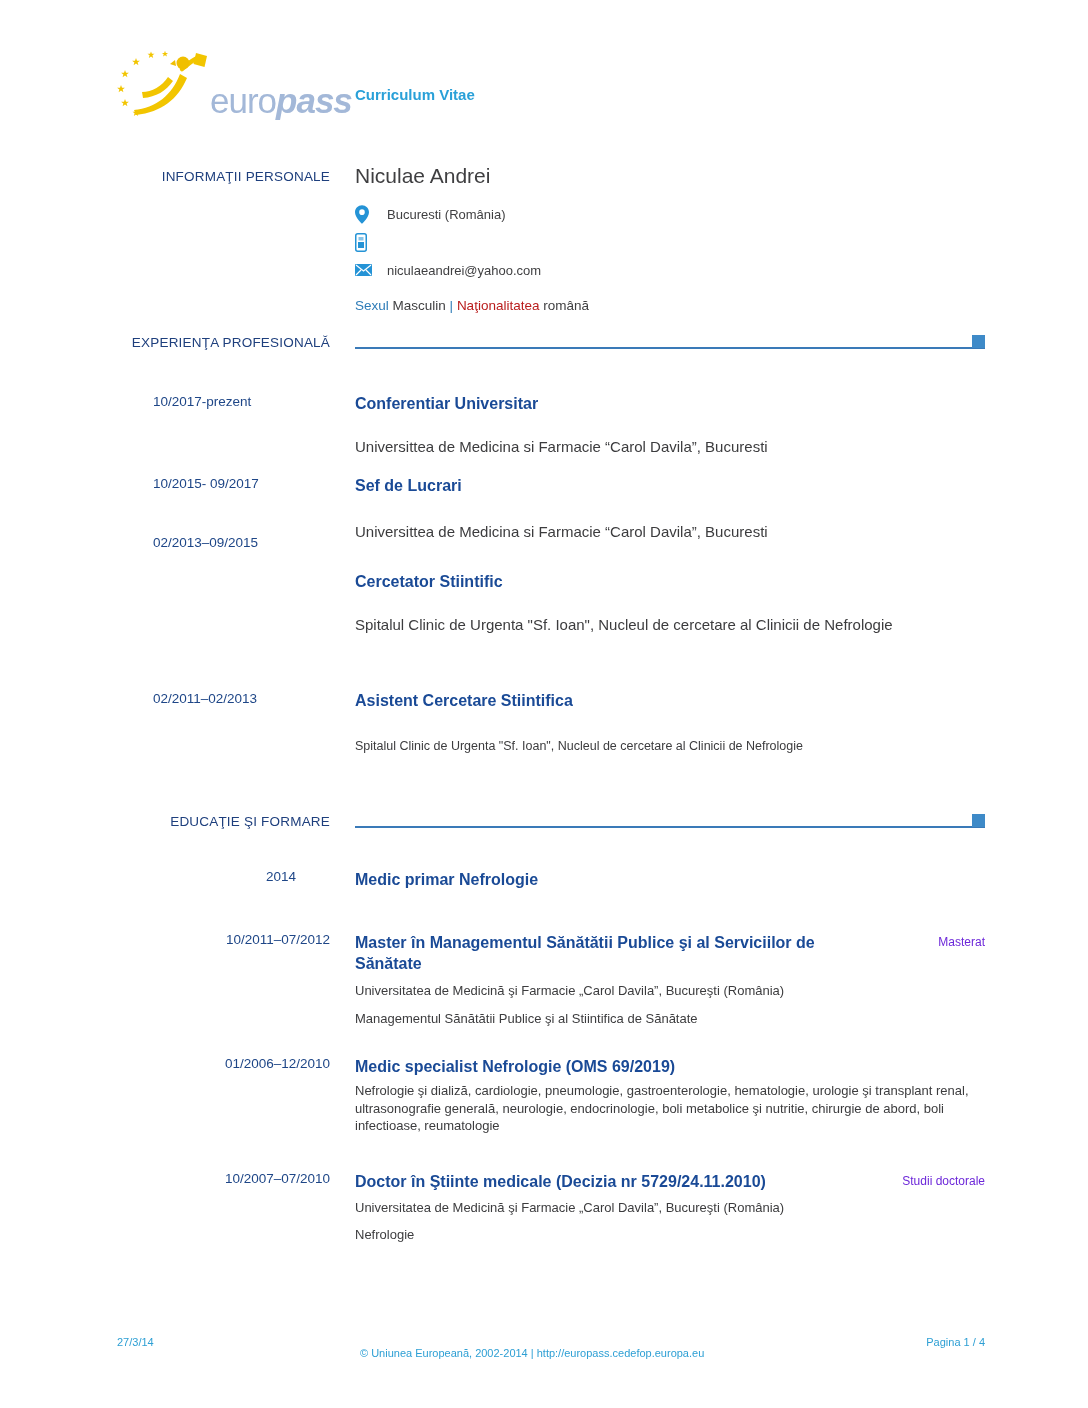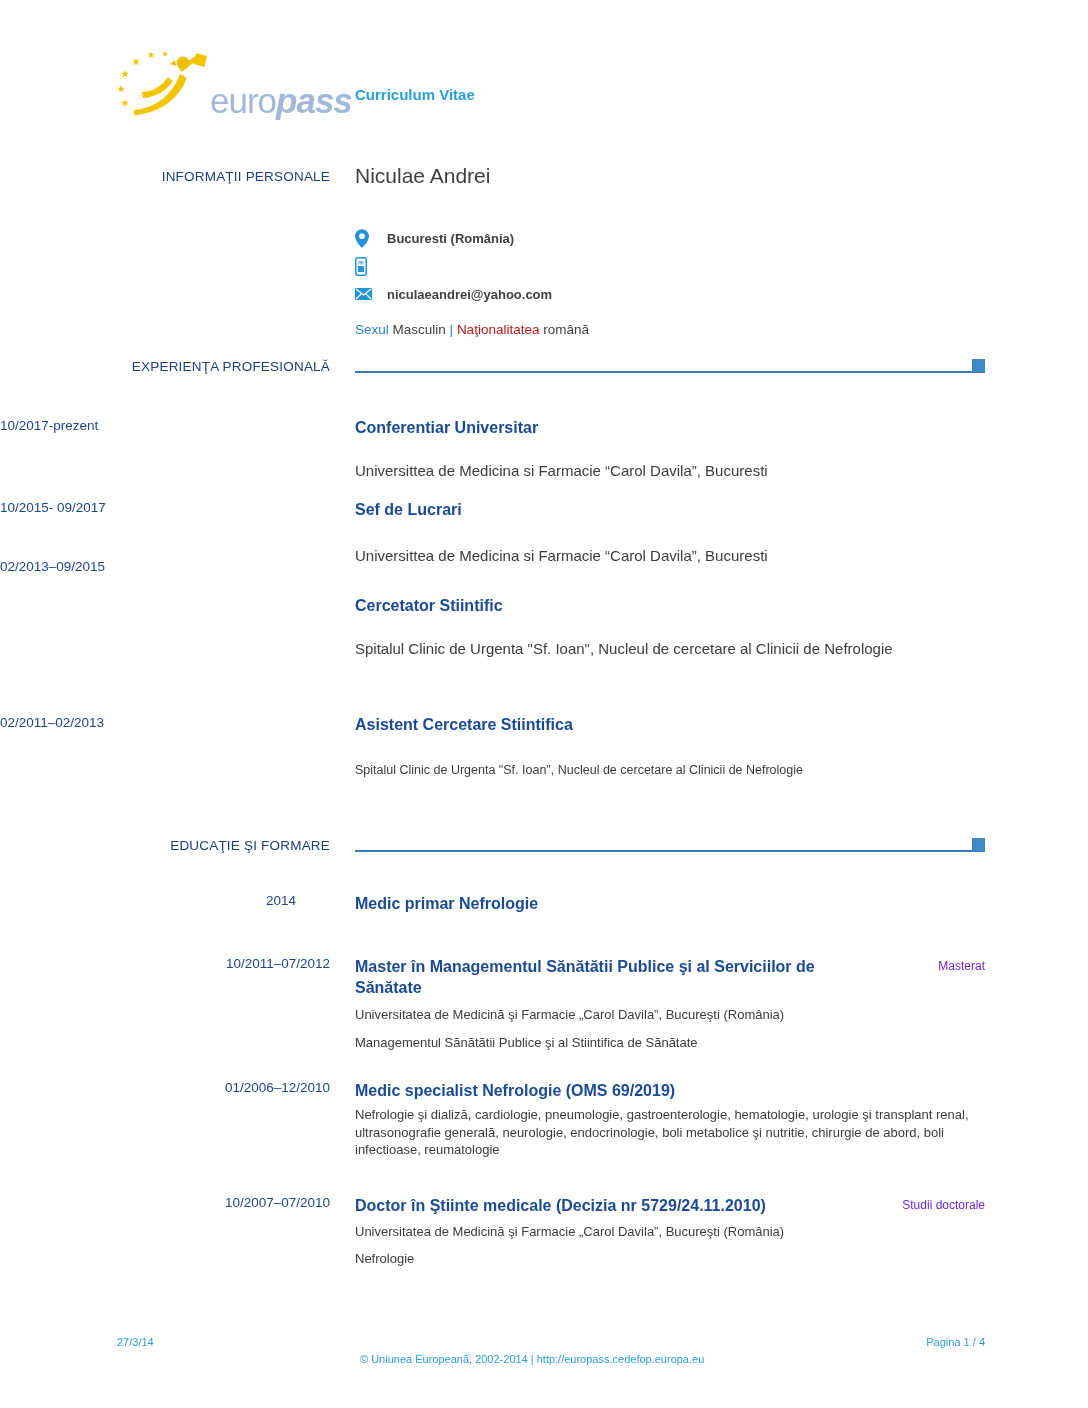--- a/index.html
+++ b/index.html
@@ -13,29 +13,29 @@
   .logo-text{font-size:35px;color:#a3b8d8;line-height:1;margin-top:26px;margin-left:2px;letter-spacing:-1px;}
   .logo-text .pass{font-weight:bold;font-style:italic;}
   .doc-type{position:absolute;left:355px;top:86px;font-size:15px;font-weight:bold;color:#29a0d8;}
   
   .body{position:absolute;left:0;top:163px;width:985px;}
   .row{display:grid;grid-template-columns:330px 630px;column-gap:25px;}
   .cl{text-align:right;}
   .cr{position:relative;}
   .section-label{font-size:13.5px;font-weight:normal;color:#1e3f7d;letter-spacing:.2px;}
   .date{font-size:13.5px;color:#1e4687;}
-  .date-left{text-align:left;}
+  .date-left{text-align:left;padding-left:153px;}
   .pad-r{padding-right:34px;}
   .name{font-size:21px;color:#3f3f41;line-height:25px;}
   .pt6{padding-top:6px;}
   .rule{position:relative;height:14px;}
   .rule .line{position:absolute;left:0;right:0;bottom:0;height:2px;background:#3a7ab8;}
   .rule .sq{position:absolute;right:0;bottom:1px;width:13px;height:13px;background:#3e8ac8;}
   
-  .contact{margin-top:36px;font-weight:bold;}
+  .contact{margin-top:12px;}
   .cline{display:flex;align-items:center;height:28px;}
   .cicon{width:18px;display:flex;justify-content:flex-start;margin-right:14px;}
   .ctext{font-size:13px;color:#3f3f41;}
   .sexline{margin-top:14px;font-size:13.5px;color:#3f3f41;}
   .lbl-blue{color:#2e7cb8;}
   .lbl-cyan{color:#b91c1c;}
   
   .job-title{font-size:16px;font-weight:bold;color:#1a4a96;line-height:20px;}
   .employer{font-size:15px;color:#3c3c3e;line-height:18px;}
   .employer-sm{font-size:12.5px;color:#3c3c3e;line-height:15px;}
@@ -47,21 +47,21 @@
   
   .mt8{margin-top:8px;}   .mt11{margin-top:11px;} .mt5{margin-top:5px;}
   .mt7{margin-top:7px;}   .mt10{margin-top:10px;}
   .mt20{margin-top:20px;} .mt22{margin-top:22px;} .mt24{margin-top:24px;}
   .mt27{margin-top:27px;} .mt28{margin-top:28px;} .mt29{margin-top:29px;}
   .mt36{margin-top:36px;} .mt40{margin-top:40px;} .mt42{margin-top:42px;}
   .mt44{margin-top:44px;} .mt57{margin-top:57px;} .mt60{margin-top:60px;}
   
   .footer{position:absolute;top:1336px;left:0;width:1088px;font-size:11px;color:#2d9fd4;}
   .f-left{position:absolute;left:117px;top:0;}
-  .f-center{position:absolute;left:360px;top:17px;}
+  .f-center{position:absolute;left:360px;top:11px;}
   .f-right{position:absolute;right:103px;top:0;}
 </style>
 </head>
 <body>
 
 <div class="page">
 
   <div class="logo">
     <svg width="96" height="68" viewBox="0 0 96 68">
       <defs>

